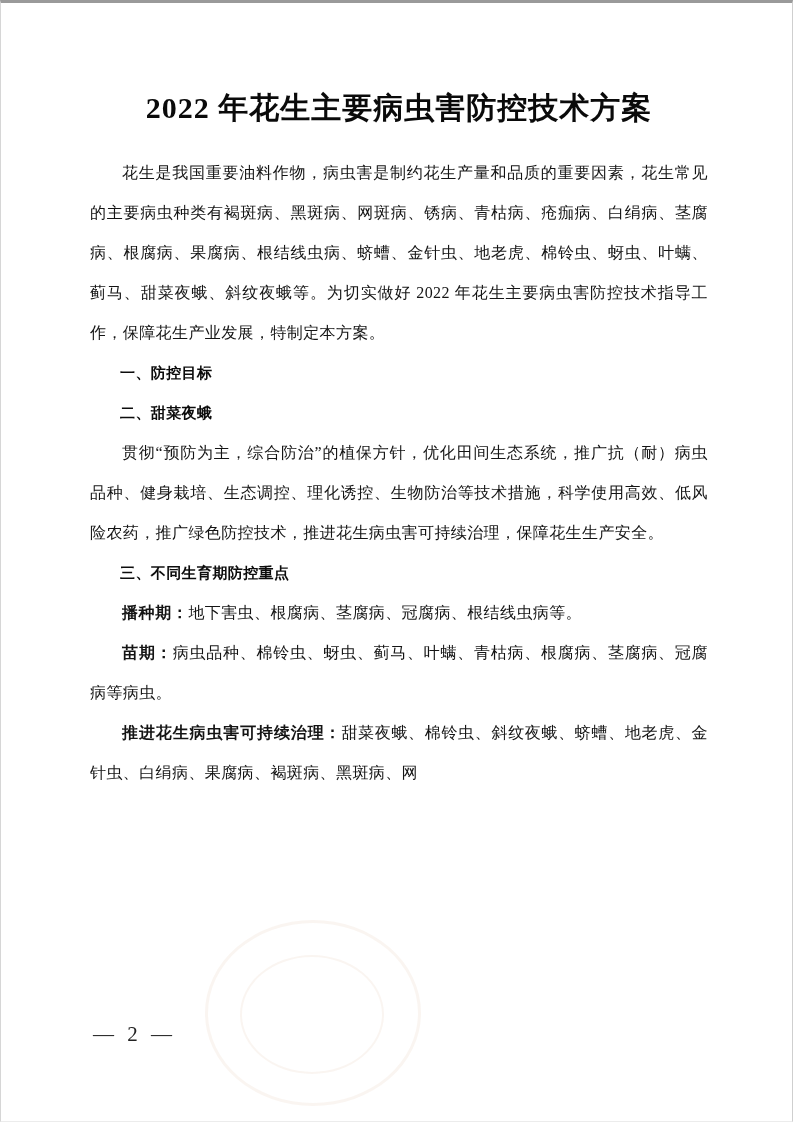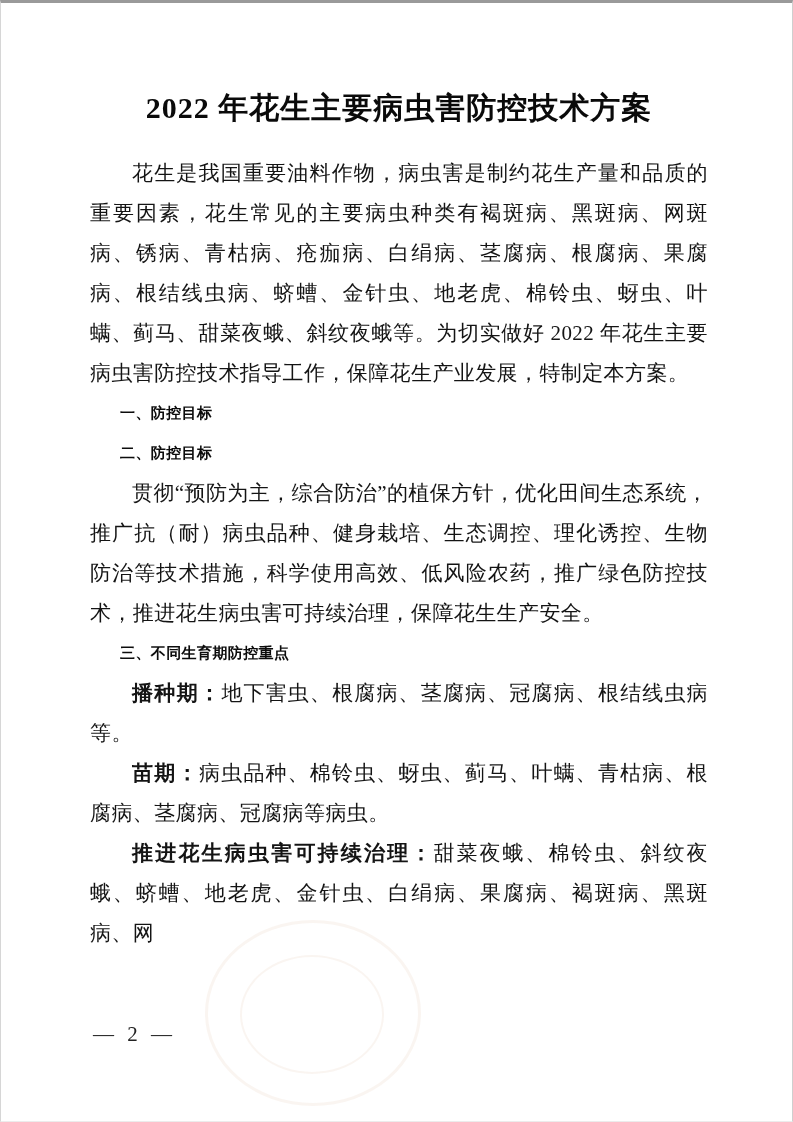--- a/index.html
+++ b/index.html
@@ -32,21 +32,21 @@
     margin: 88px 0 24px 0;
     text-align: center;
     font-size: 30px;
     font-weight: bold;
     letter-spacing: 1px;
     color: #0a0a0a;
     font-family: Liberation Serif, serif;
   }
   .body-text p, .body-text h2 {
     margin: 0;
-    font-size: 21px;
+    font-size: 16px;
     line-height: 40px;
     letter-spacing: 0.4px;
   }
   .body-text p.para {
     text-align: justify;
     text-indent: 2em;
     font-weight: normal;
   }
   .body-text h2.heading {
     font-family: "Liberation Sans", "DejaVu Sans", sans-serif;
@@ -97,21 +97,21 @@
 
 <div class="page">
   <h1 class="doc-title">2022 年花生主要病虫害防控技术方案</h1>
 
   <div class="body-text">
     <p class="para">花生是我国重要油料作物，病虫害是制约花生产量和品质的重要因素，花生常见的主要病虫种类有褐斑病、黑斑病、网斑病、锈病、青枯病、疮痂病、白绢病、茎腐病、根腐病、果腐病、根结线虫病、蛴螬、金针虫、地老虎、棉铃虫、蚜虫、叶螨、蓟马、甜菜夜蛾、斜纹夜蛾等。为切实做好 2022 年花生主要病虫害防控技术指导工作，保障花生产业发展，特制定本方案。</p>
 
     <h2 class="heading">一、防控目标</h2>
 
 
-    <h2 class="heading">二、防控目标</h2>
+    <h2 class="heading">二、甜菜夜蛾</h2>
 
     <p class="para">贯彻“预防为主，综合防治”的植保方针，优化田间生态系统，推广抗（耐）病虫品种、健身栽培、生态调控、理化诱控、生物防治等技术措施，科学使用高效、低风险农药，推广绿色防控技术，推进花生病虫害可持续治理，保障花生生产安全。</p>
 
     <h2 class="heading">三、不同生育期防控重点</h2>
 
     <p class="para"><strong class="period-label">播种期：</strong><span>地下害虫、根腐病、茎腐病、冠腐病、根结线虫病等。</span></p>
 
     <p class="para"><strong class="period-label">苗期：</strong><span>病虫品种、棉铃虫、蚜虫、蓟马、叶螨、青枯病、根腐病、茎腐病、冠腐病等病虫。</span></p>
 
     <p class="para"><strong class="period-label">推进花生病虫害可持续治理：</strong><span>甜菜夜蛾、棉铃虫、斜纹夜蛾、蛴螬、地老虎、金针虫、白绢病、果腐病、褐斑病、黑斑病、网</span></p>

